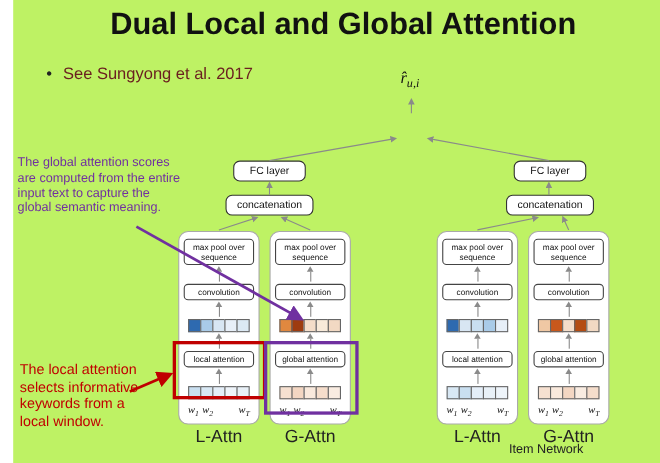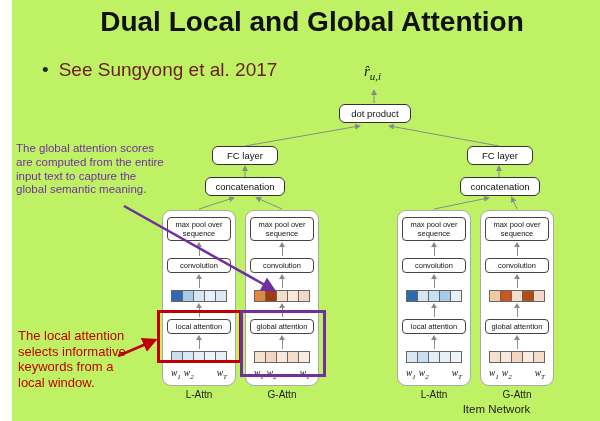--- a/index.html
+++ b/index.html
@@ -1,21 +1,21 @@
 <!DOCTYPE html>
 <html><head>
 <meta charset="utf-8">
 <style>
   * { margin:0; padding:0; box-sizing:border-box; }
   body { font-family:"Liberation Sans", sans-serif; background:#fff; }
   .slide { position:relative; width:600px; height:421px; background:#bef264; overflow:hidden;margin-left:12px; }
 
   .title { position:absolute; top:6px; left:0; width:100%; text-align:center;
            font-size:28px; font-weight:700; color:#111; }
-  .bullet { position:absolute; left:30px; top:59px; font-size:19px; }
+  .bullet { position:absolute; left:30px; top:59px; font-size:15px; }
   .bmark { color:#222; margin-right:10px; }
   .btext { color:#6b2020; }
 
   .rating { position:absolute; left:352px; top:63px; font-family:"Liberation Serif", serif;
             font-style:italic; font-size:15px; color:#111; }
   .rating sub { font-size:11px; }
 
   .box { position:absolute; border:1px solid #333; border-radius:6px; background:#fff;
          text-align:center; font-size:9.5px; color:#111; padding:3px 0; }
 
@@ -30,21 +30,21 @@
                    border-bottom:5px solid #8a8a8a; }
   .cells { display:flex; }
   .cell { width:12px; height:12px; border:1px solid #666; margin-left:-1px; }
   .cells .cell:first-child { margin-left:0; }
   .words { width:100%; display:flex; align-items:center; padding:0 8px; margin-top:5px;
            font-size:9.5px; color:#111; }
   .words span { font-family:"Liberation Serif", serif; font-style:italic; margin-right:3px; }
   .words span:last-child { margin-left:auto; margin-right:0; }
   .words sub { font-size:7px; }
 
-  .col-label { position:absolute; top:389px; width:74px; text-align:center; font-size:10px; color:#222; }
+  .col-label { position:absolute; top:389px; width:74px; text-align:center; font-size:16px; color:#222; }
   .net-label { position:absolute; top:403px; width:157px; text-align:center; font-size:11.5px; color:#222; }
 
   .note { position:absolute; line-height:1.2; }
   .purple-note { left:4px; top:142px; width:152px; color:#7030a0; font-size:11.5px; }
   .red-note { left:6px; top:328px; width:118px; color:#c00000; font-size:13px; }
 
   .hl-rect { position:absolute; z-index:6; background:transparent; }
   .red-rect { left:145px; top:310px; width:85px; height:53px; border:3px solid #c00000; }
   .purple-rect { left:228px; top:310px; width:86px; height:67px; border:3px solid #7030a0; }
 
@@ -56,21 +56,20 @@
 <div class="slide">
 
   <div class="title">Dual Local and Global Attention</div>
 
   <div class="bullet">
     <span class="bmark">•</span><span class="btext">See Sungyong et al. 2017</span>
   </div>
 
   <div class="rating"><span>r̂</span><sub>u,i</sub></div>
 
-  <div class="box" style="left:327px;top:104px;width:72px">dot product</div>
   <div class="box" style="left:200px;top:146px;width:66px">FC layer</div>
   <div class="box" style="left:455px;top:146px;width:66px">FC layer</div>
   <div class="box" style="left:193px;top:177px;width:80px">concatenation</div>
   <div class="box" style="left:448px;top:177px;width:80px">concatenation</div>
 
   <div class="column" style="left:150px">
     <div class="cbox">max pool over sequence</div>
     <div class="uarrow"></div>
     <div class="cbox">convolution</div>
     <div class="uarrow"></div>

